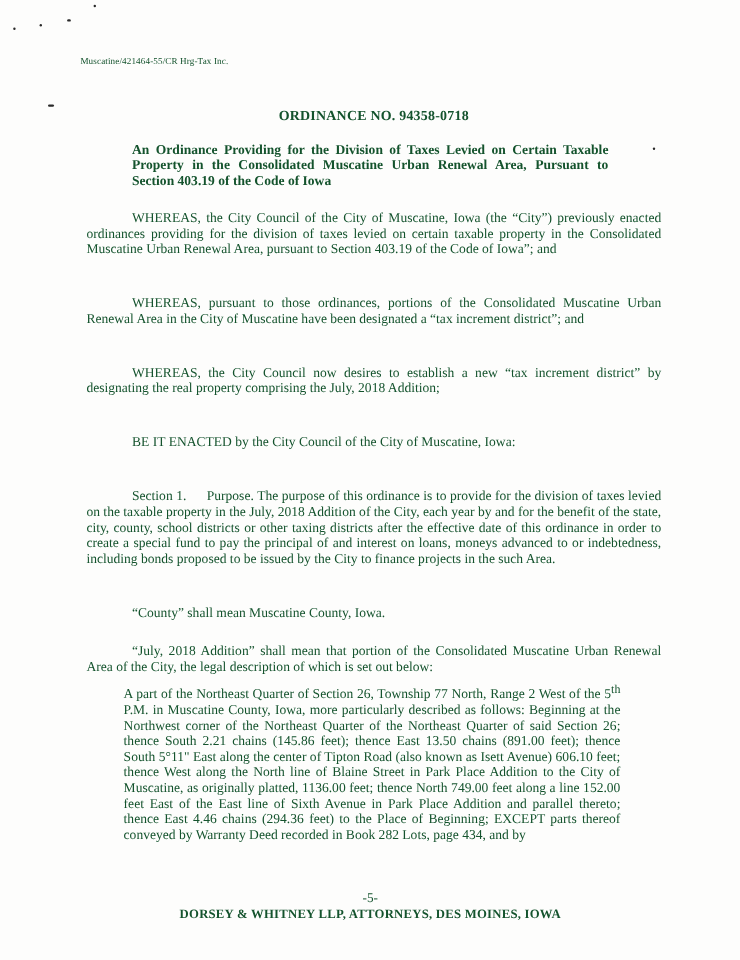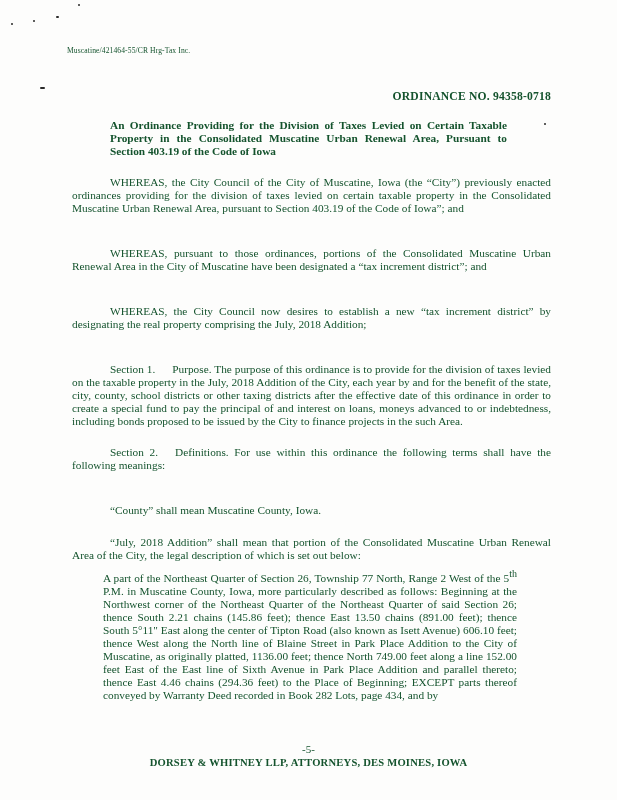--- a/index.html
+++ b/index.html
@@ -22,21 +22,21 @@
     line-height: 13px;
   }
   .file-ref {
     margin-top: 44px;
     margin-left: -5px;
     font-size: 7.6px;
     letter-spacing: 0.1px;
   }
   .title {
     margin: 33px 0 16px 0;
-    text-align: right;
+    text-align: center;
     font-weight: bold;
     font-size: 11.6px;
     letter-spacing: 0.2px;
   }
   p { margin: 0; }
   .subtitle {
     margin: 14px 44px 0 38px;
     text-align: justify;
     font-weight: bold;
   }
@@ -90,24 +90,24 @@
     <div class="title">ORDINANCE NO. 94358-0718</div>
 
     <p class="subtitle">An Ordinance Providing for the Division of Taxes Levied on Certain Taxable Property in the Consolidated Muscatine Urban Renewal Area, Pursuant to Section 403.19 of the Code of Iowa</p>
 
     <p class="body sp">WHEREAS, the City Council of the City of Muscatine, Iowa (the “City”) previously enacted ordinances providing for the division of taxes levied on certain taxable property in the Consolidated Muscatine Urban Renewal Area, pursuant to Section 403.19 of the Code of Iowa”; and</p>
 
     <p class="body">WHEREAS, pursuant to those ordinances, portions of the Consolidated Muscatine Urban Renewal Area in the City of Muscatine have been designated a “tax increment district”; and</p>
 
     <p class="body">WHEREAS, the City Council now desires to establish a new “tax increment district” by designating the real property comprising the July, 2018 Addition;</p>
 
+    <p class="body">BE IT ENACTED by the City Council of the City of Muscatine, Iowa:</p>
 
     <p class="body">Section 1.  Purpose.  The purpose of this ordinance is to provide for the division of taxes levied on the taxable property in the July, 2018 Addition of the City, each year by and for the benefit of the state, city, county, school districts or other taxing districts after the effective date of this ordinance in order to create a special fund to pay the principal of and interest on loans, moneys advanced to or indebtedness, including bonds proposed to be issued by the City to finance projects in the such Area.</p>
 
-    <p class="body sp">Section 2.  Definitions.  For use within this ordinance the following terms shall have the following meanings:</p>
 
 
     <p class="body" style="">“County” shall mean Muscatine County, Iowa.</p>
 
     <p class="body" style="margin-top:19px;">“July, 2018 Addition” shall mean that portion of the Consolidated Muscatine Urban Renewal Area of the City, the legal description of which is set out below:</p>
 
     <p class="legal"><span>A part of the Northeast Quarter of Section 26, Township 77 North, Range 2 West of the 5</span><sup>th</sup><span> P.M. in Muscatine County, Iowa, more particularly described as follows: Beginning at the Northwest corner of the Northeast Quarter of the Northeast Quarter of said Section 26; thence South 2.21 chains (145.86 feet); thence East 13.50 chains (891.00 feet); thence South 5°11" East along the center of Tipton Road (also known as Isett Avenue) 606.10 feet; thence West along the North line of Blaine Street in Park Place Addition to the City of Muscatine, as originally platted, 1136.00 feet; thence North 749.00 feet along a line 152.00 feet East of the East line of Sixth Avenue in Park Place Addition and parallel thereto; thence East 4.46 chains (294.36 feet) to the Place of Beginning; EXCEPT parts thereof conveyed by Warranty Deed recorded in Book 282 Lots, page 434, and by</span></p>
 
   </div>
 

